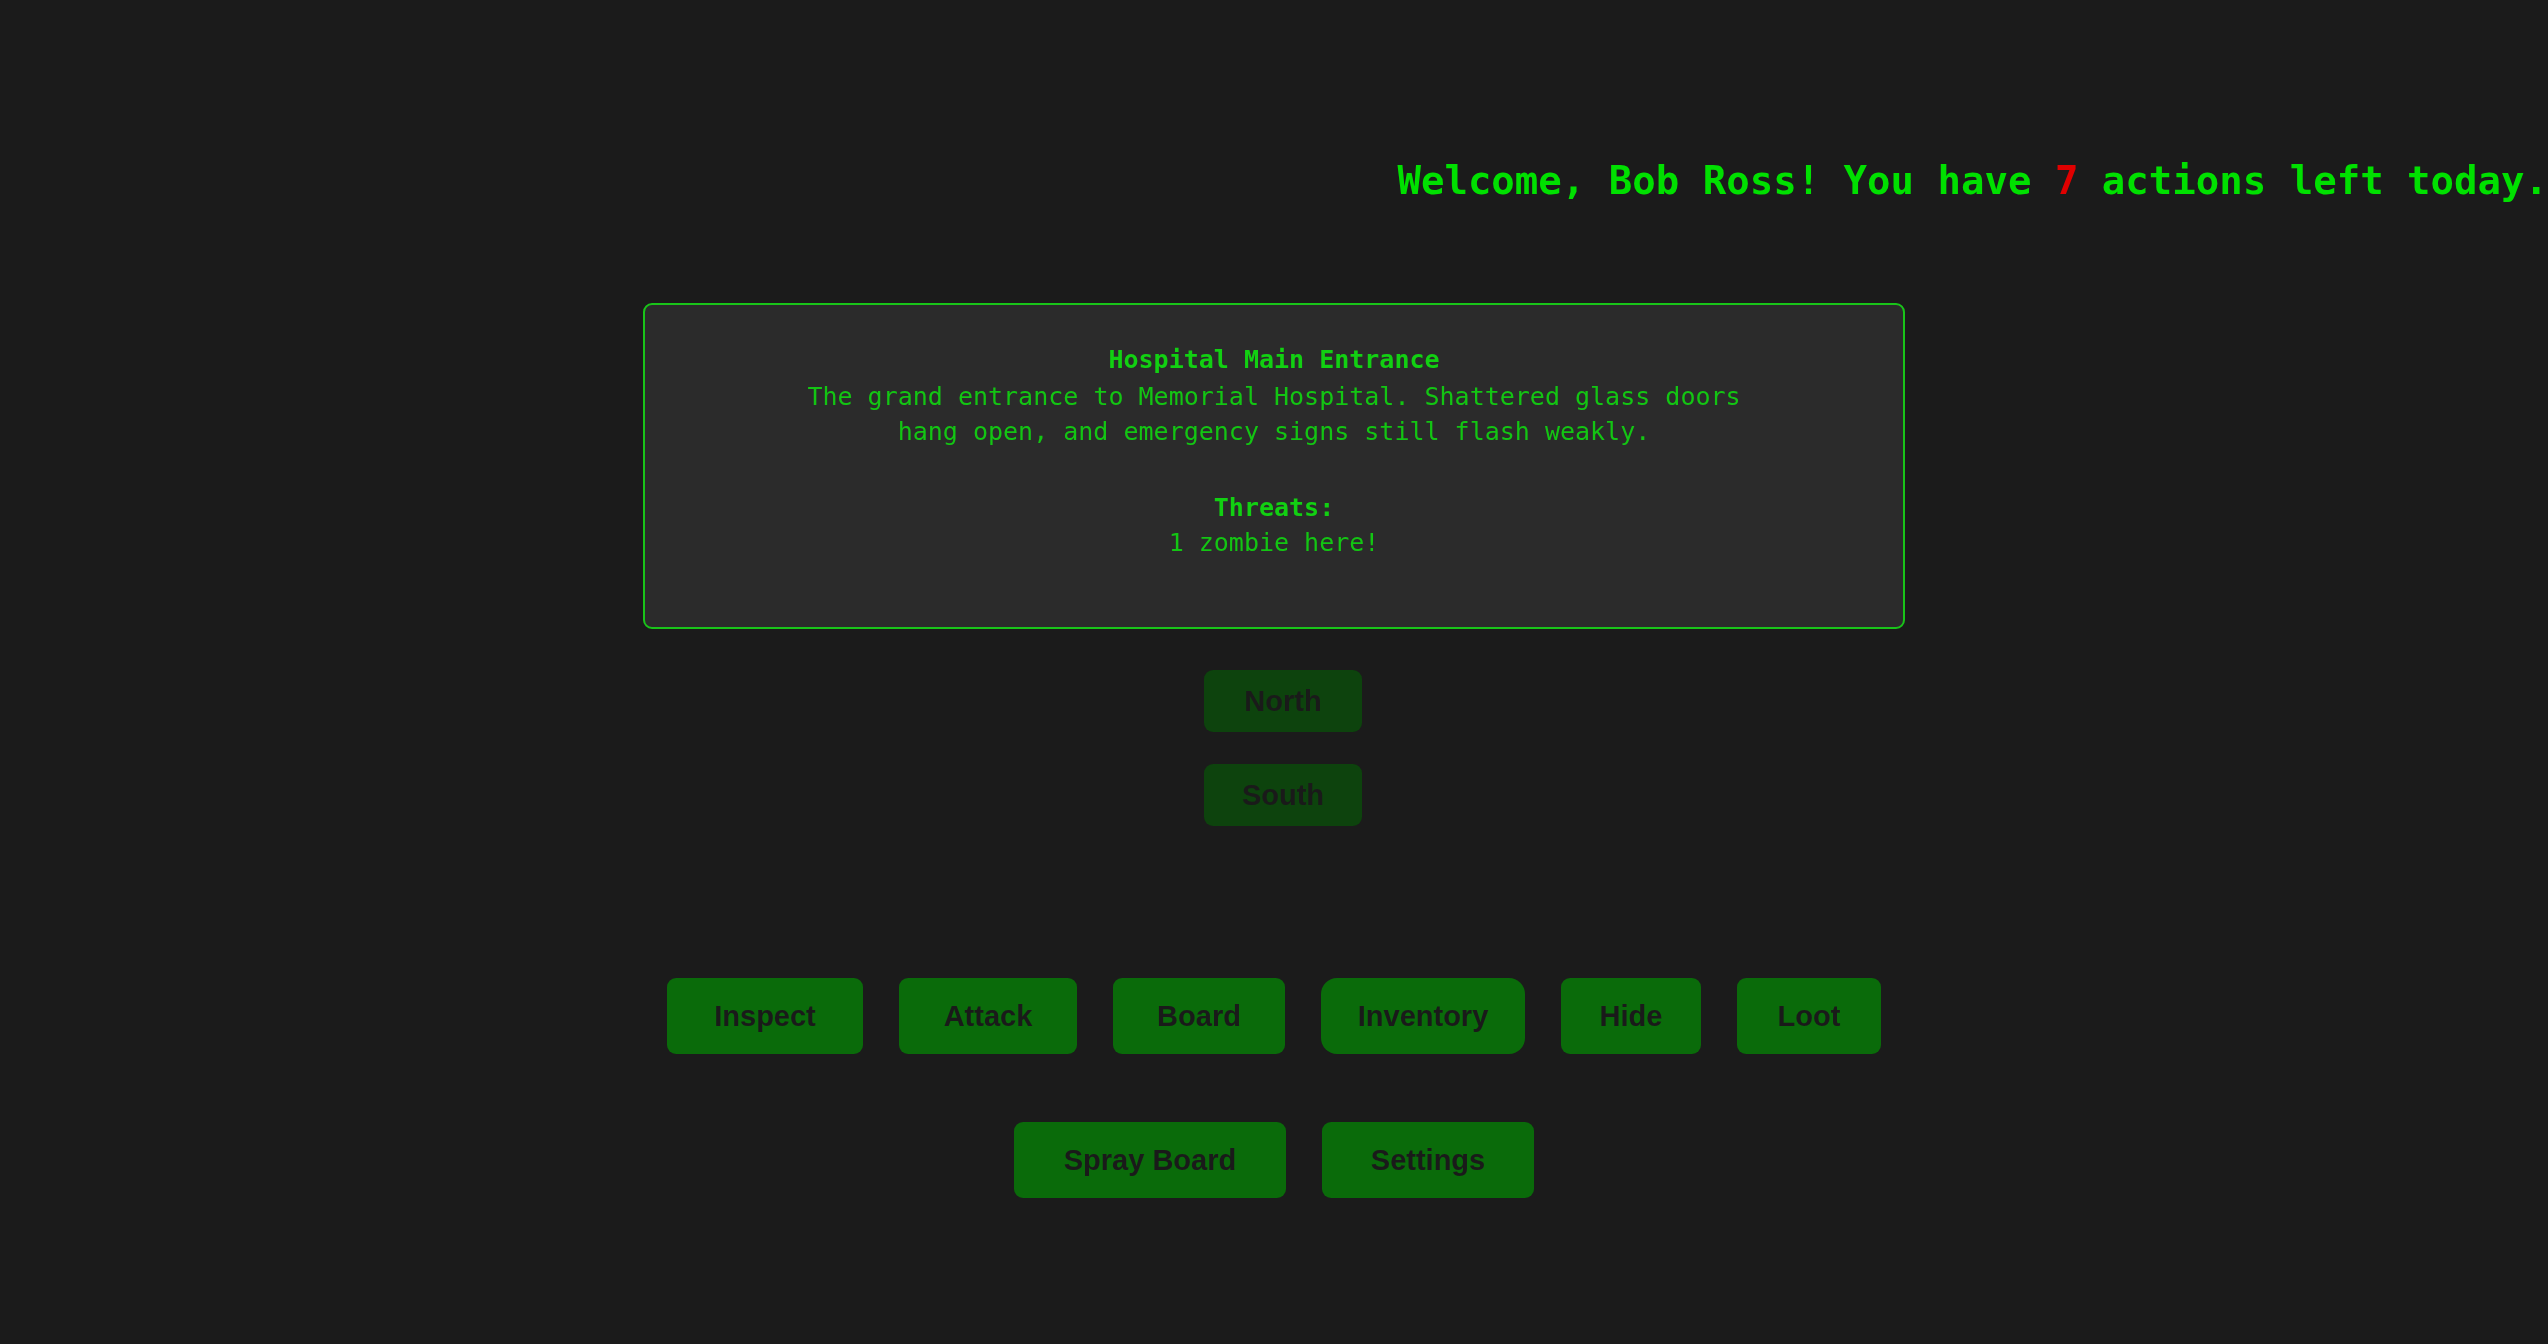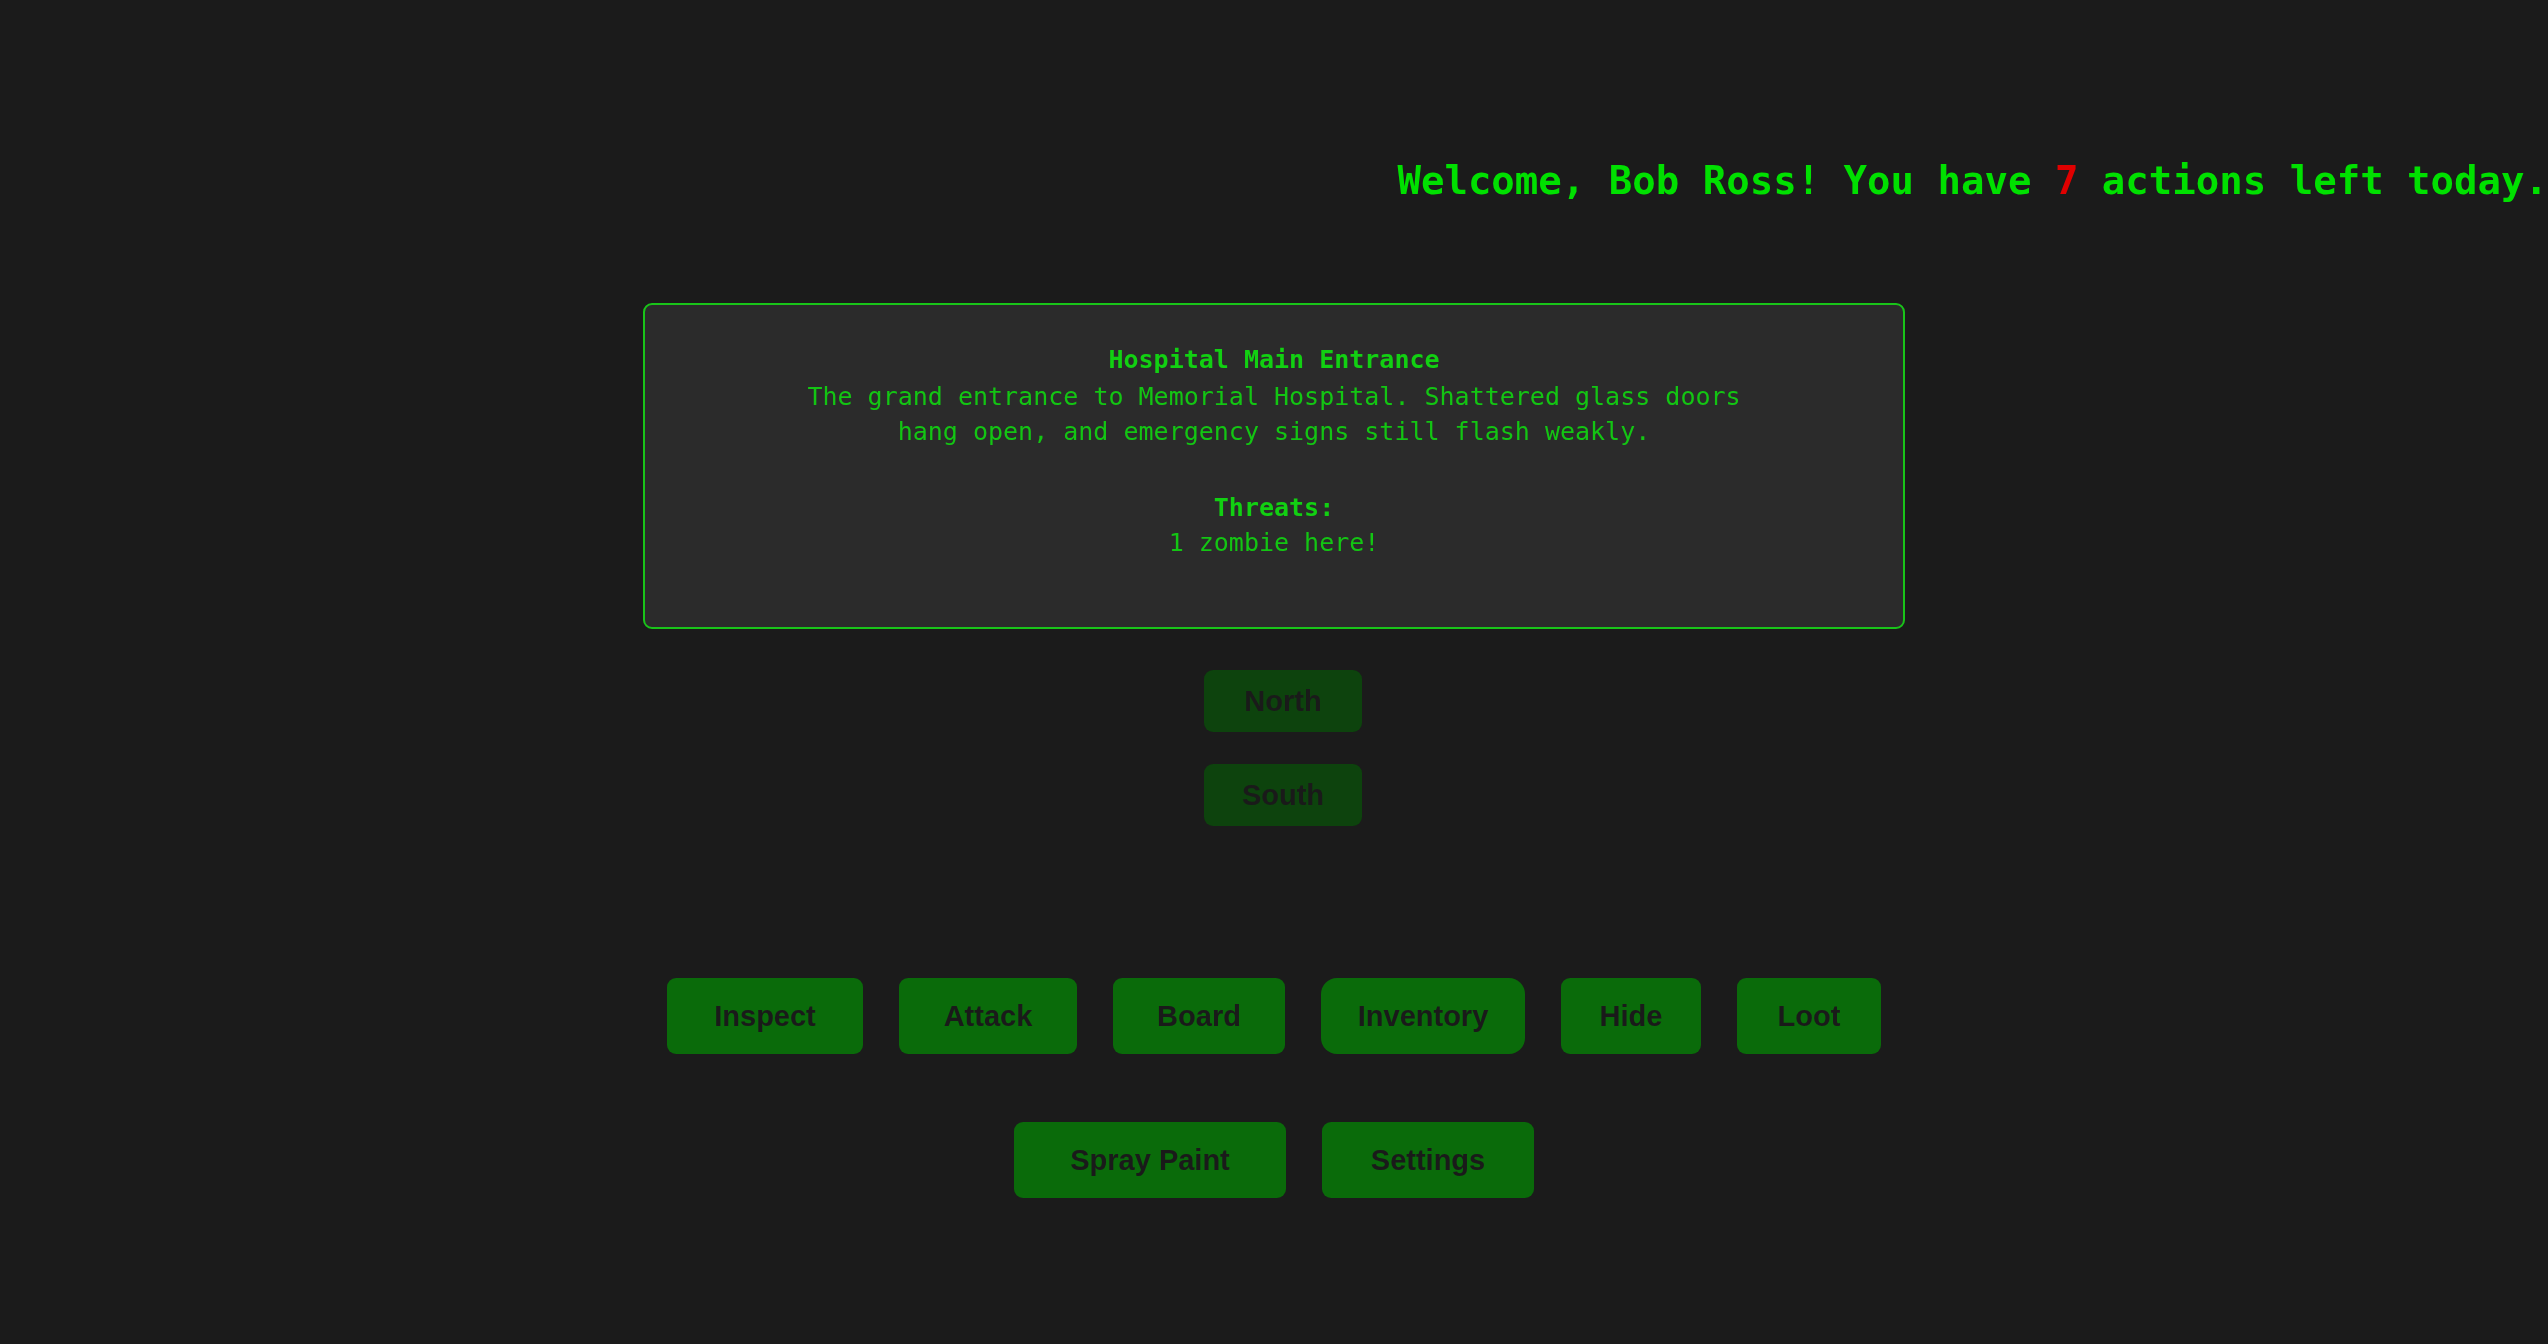--- a/index.html
+++ b/index.html
@@ -208,17 +208,17 @@
   <div class="action-row action-row-primary">
     <button class="btn btn-action btn-inspect">Inspect</button>
     <button class="btn btn-action btn-attack">Attack</button>
     <button class="btn btn-action btn-board">Board</button>
     <button class="btn btn-action btn-inventory">Inventory</button>
     <button class="btn btn-action btn-hide">Hide</button>
     <button class="btn btn-action btn-loot">Loot</button>
   </div>
 
   <div class="action-row action-row-secondary">
-    <button class="btn btn-action btn-spraypaint">Spray Paint</button>
+    <button class="btn btn-action btn-spraypaint">Spray Board</button>
     <button class="btn btn-action btn-settings">Settings</button>
   </div>
 
 </div>
 
 </body></html>

